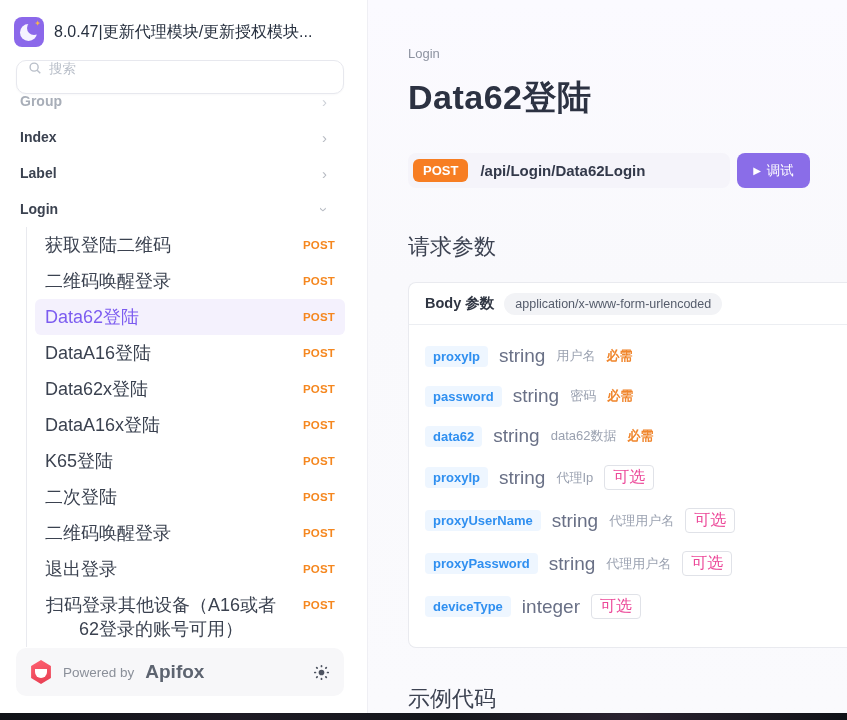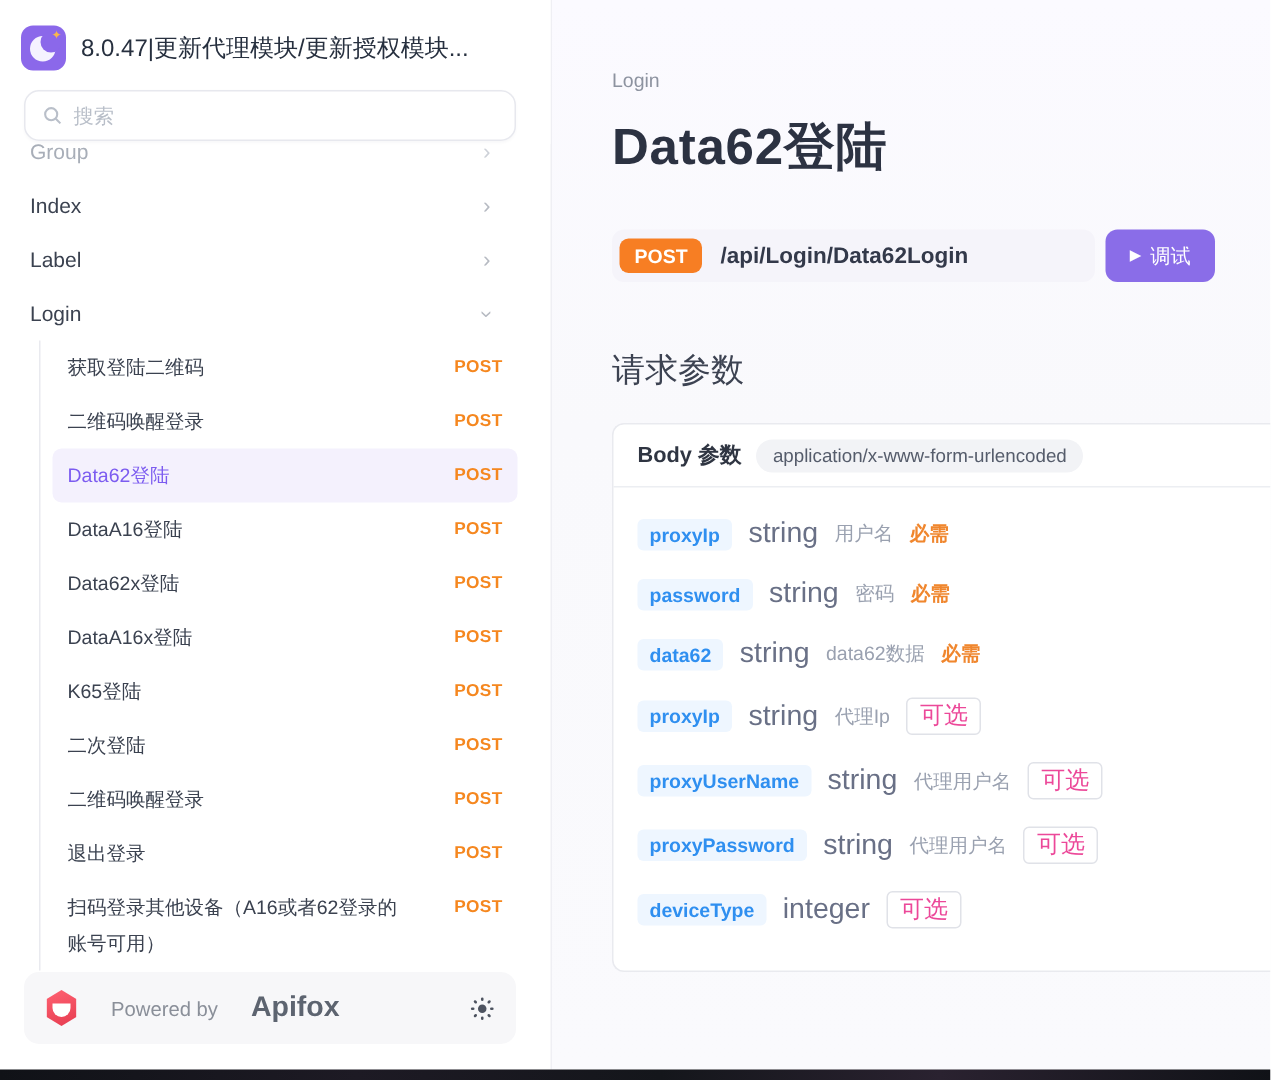--- a/index.html
+++ b/index.html
@@ -36,58 +36,58 @@
   .app-title {
     font-size:16px; font-weight:400; color:#27303f;
     white-space:nowrap; overflow:hidden; text-overflow:ellipsis; max-width:300px;
   }
 
   .search-wrap {
     position:relative; z-index:2; background:#fff; padding:3px 23px 2px 16px;
   }
   .search-box {
     height:34px; border:1px solid #e7e8ee; border-radius:10px; background:#fff;
-    display:flex; align-items:center; gap:7px; padding:0 11px;
+    display:flex; align-items:flex-start; gap:7px; padding:0 11px;
     box-shadow:0 1px 2px rgba(30,30,60,.03);
   }
   .search-box input {
     border:none; outline:none; flex:1; font-size:13.5px; color:#333;
     font-family:inherit; background:transparent;
   }
   .search-box input::placeholder { color:#b9bfc9; }
 
   .nav { position:relative; z-index:1; margin-top:-13px; padding:0 22px 0 16px; }
   .nav-group {
     height:36px; display:flex; align-items:center; justify-content:space-between;
     padding:0 18px 0 4px; cursor:pointer; border-radius:6px;
   }
-  .nav-group-label { font-size:14px; color:#3b4250; }
+  .nav-group-label { font-size:14px; color:#3b4250;font-weight:bold; }
   .nav-group.dimmed .nav-group-label { color:#a8aeb8; }
   .chev { color:#b6bac2; font-size:15px; line-height:1; display:inline-block; }
   .chev.down { transform:rotate(90deg); }
   .nav-group.dimmed .chev { color:#cdd1d8; }
 
   .submenu { margin-left:10px; border-left:1px solid #e9eaef; padding-left:0; }
   .nav-child {
     min-height:36px; display:flex; align-items:flex-start; justify-content:space-between;
     margin-left:8px; padding:0 10px; border-radius:6px; cursor:pointer;
   }
-  .nav-child-label { font-size:13px; color:#3b4250; line-height:36px; }
+  .nav-child-label { font-size:18px; color:#3b4250; line-height:36px;text-align:center; }
   .nav-child.wrap .nav-child-label { line-height:24px; padding:6px 0; max-width:232px; }
   .method-label {
     font-size:11.5px; font-weight:700; color:#f5871f; line-height:36px;
     letter-spacing:.2px; flex:none; margin-left:8px;
   }
   .nav-child.selected { background:#f4f1fd; }
   .nav-child.selected .nav-child-label { color:#7c5cf0; }
 
   .side-footer {
     position:absolute; left:16px; right:23px; bottom:17px; height:48px;
     background:#f7f7f9; border-radius:10px; display:flex; align-items:center;
-    padding:0 14px; gap:22px; z-index:4;
+    padding:0 14px; gap:11px; z-index:4;
   }
   .apifox-logo {
     width:22px; height:24px; flex:none; position:relative;
     background:linear-gradient(160deg,#ff6272,#e63c50);
     clip-path:polygon(50% 0,95% 25%,95% 75%,50% 100%,5% 75%,5% 25%);
   }
   .apifox-logo::after {
     content:""; position:absolute; left:5px; top:9px; width:12px; height:9px;
     background:#fff; border-radius:0 0 10px 10px;
   }
@@ -347,16 +347,17 @@
 
   <div class="param-row">
     <span class="param-name">deviceType</span>
     <span class="param-type">integer</span>
 
     <span class="req-badge optional">可选</span>
   </div>
 </div>
   </div>
 
+  <div class="section-heading sample-heading">示例代码</div>
 
 </div>
 
 <div class="bottom-strip"></div>
 
 </body></html>

